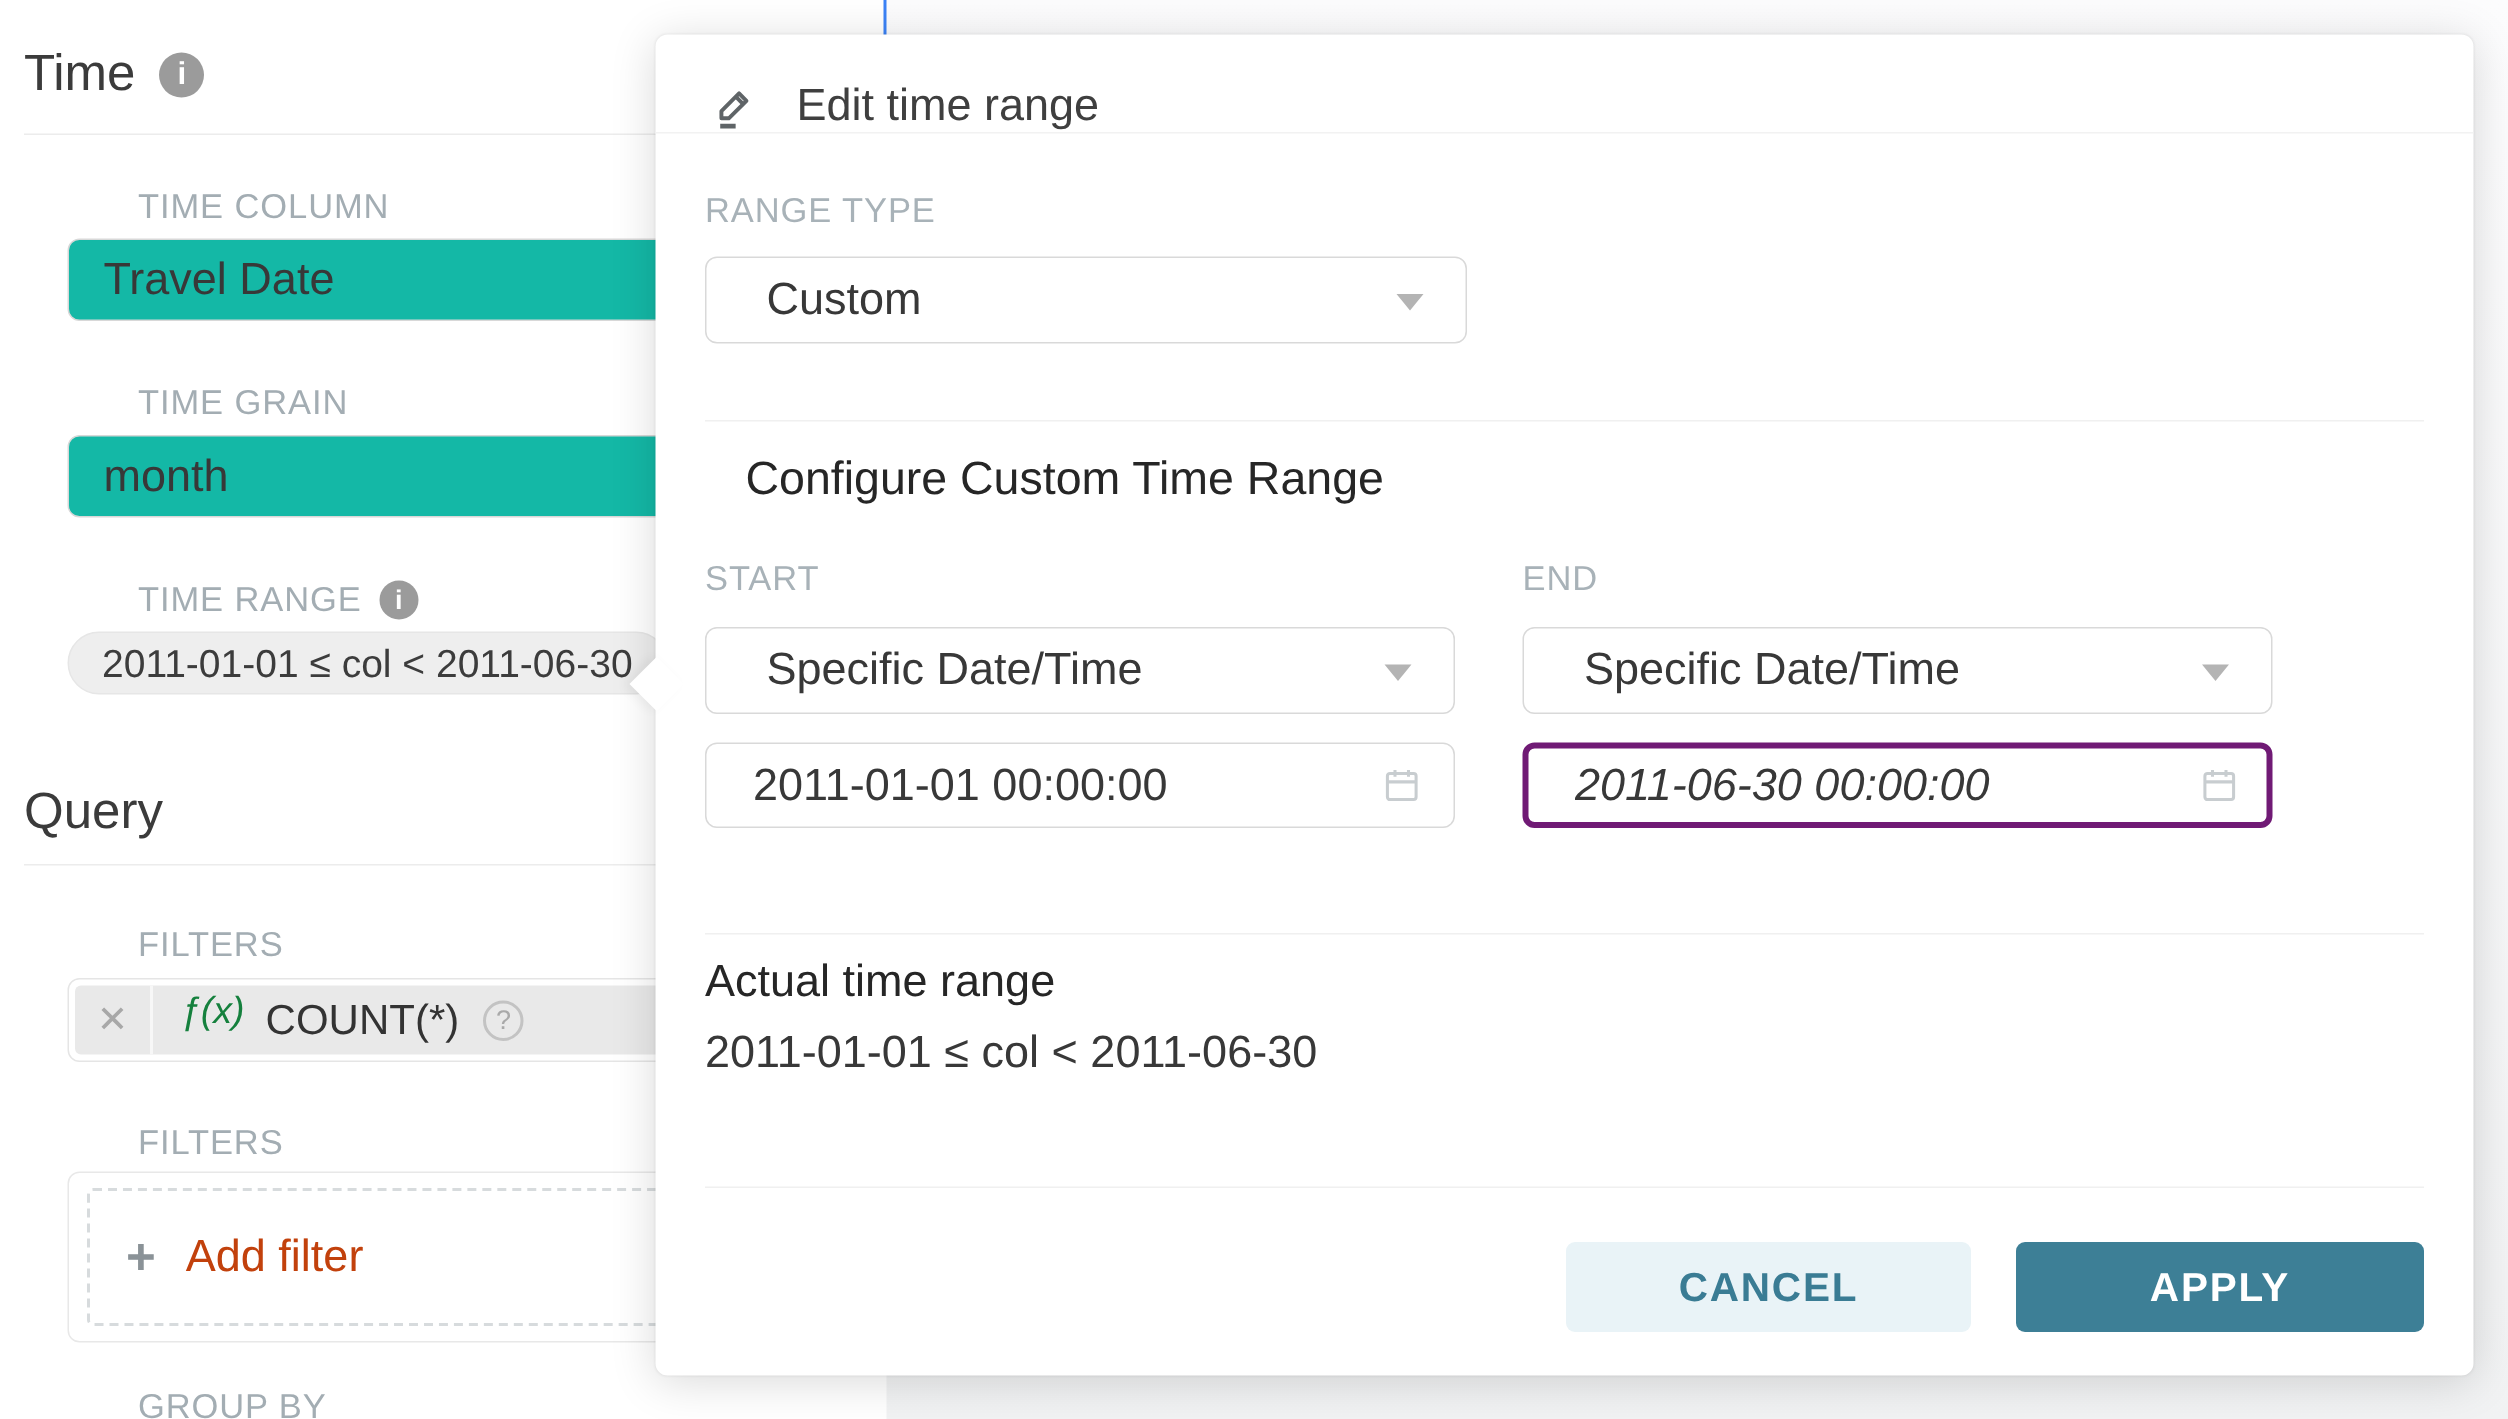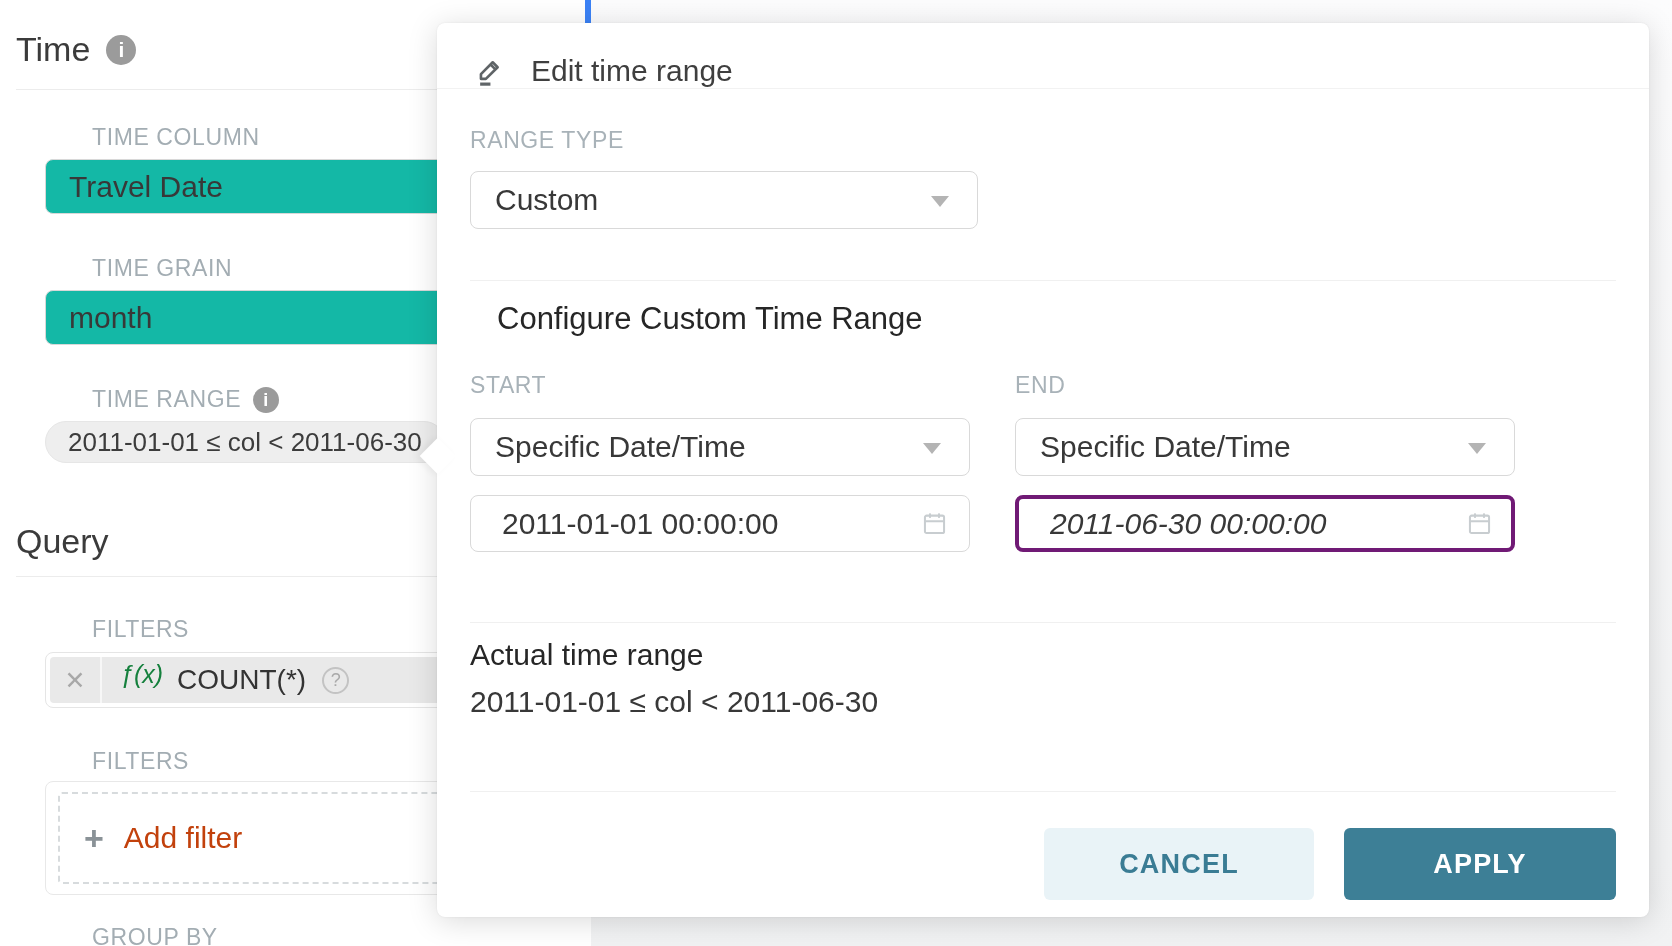--- a/index.html
+++ b/index.html
@@ -9,21 +9,21 @@
     font-family:"Liberation Sans", sans-serif; color:#383838;
   }
 
   
   .right-bg {
     position:absolute; left:591px; top:0; width:1081px; height:946px;
     background:linear-gradient(#fcfcfd, #f1f2f3);
   }
   .left-panel {
     position:absolute; left:0; top:0; width:591px; height:668px;
-    background:#fff; border-right:6px solid #3b82f6;
+    background:#fff; border-right:2px solid #3b82f6;
   }
 
   
   .section-title {
     position:absolute; left:16px; font-size:34px; color:#3b3b3b;
     display:flex; align-items:center; gap:16px;
   }
   .info-icon {
     width:30px; height:30px; border-radius:50%; background:#9b9b9b;
     color:#fff; font-size:21px; font-weight:bold; line-height:30px;
@@ -93,21 +93,21 @@
     border-bottom:1px solid #f2f2f2;
   }
   .modal-title { font-size:30px; color:#3f3f3f; }
 
   .mlabel {
     position:absolute; font-size:23px; color:#a8b2b8; letter-spacing:.6px;
   }
   .select-box {
     position:absolute; height:58px; border:1px solid #d9d9d9; border-radius:8px;
     background:#fff; font-size:30px; color:#383838; line-height:56px;
-    padding-left:24px; cursor:pointer;
+    padding-left:40px; cursor:pointer;
   }
   .caret {
     position:absolute; right:28px; top:24px; width:0; height:0;
     border-left:9px solid transparent; border-right:9px solid transparent;
     border-top:11px solid #b4b4b4;
   }
   .mdivider { position:absolute; left:33px; width:1146px; height:0; border-top:1px solid #f0f0f0; }
 
   .mheading { position:absolute; left:33px; font-size:31px; color:#262626; }
 
@@ -116,21 +116,21 @@
     width:100%; height:100%; border:1px solid #d9d9d9; border-radius:8px;
     font-size:30px; color:#383838; padding-left:31px; outline:none; background:#fff;
     font-family:"Liberation Sans", sans-serif;
   }
   .date-input.focused { border:4px solid #701a75;font-style:italic; }
   .cal-icon { position:absolute; right:22px; top:15px; pointer-events:none; }
 
   .actual-value { position:absolute; left:33px; font-size:30px; color:#383838; }
 
   .btn {
-    position:absolute; height:72px; border:none; border-radius:6px;
+    position:absolute; height:60px; border:none; border-radius:6px;
     font-family:"Liberation Sans", sans-serif; font-size:27px; font-weight:bold;
     letter-spacing:1.2px; cursor:pointer; text-align:center;
   }
   .btn-cancel { right:335px; width:270px; background:#e9f3f7; color:#3a7c94; }
   .btn-apply  { right:33px;  width:272px; background:#3d7f96; color:#fff; }
 
   .groupby-label { top:924px; }
 </style>
 </head>
 <body>

